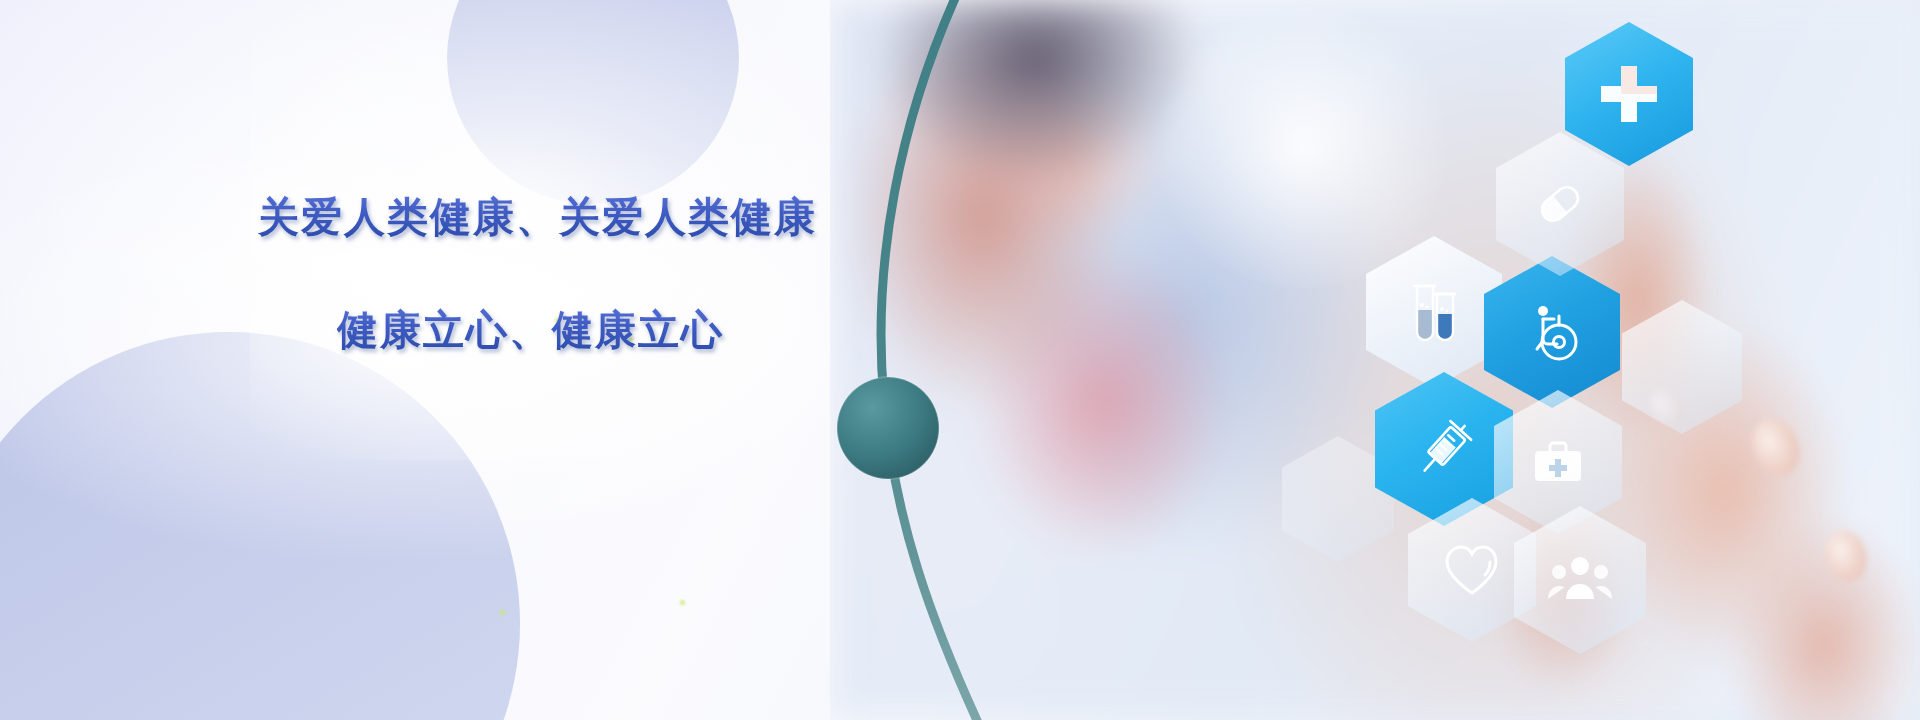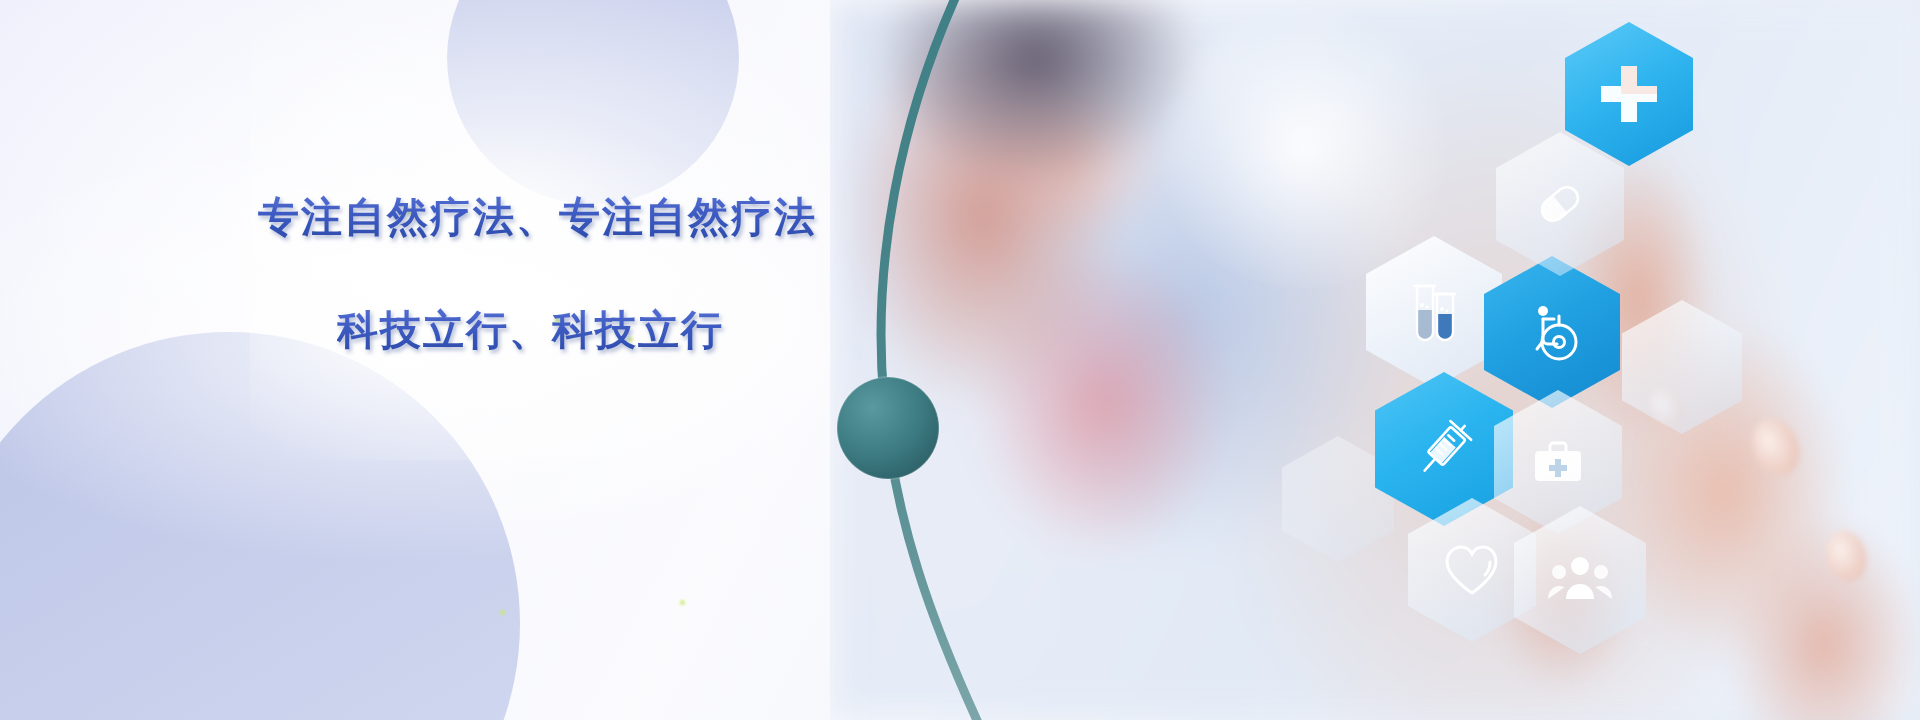--- a/index.html
+++ b/index.html
@@ -299,17 +299,17 @@
           <stop offset="100%" stop-color="#2d6067"></stop>
         </radialGradient>
       </defs>
       <path d="M168 0 C 96 150, 72 300, 84 430 C 94 548, 130 650, 186 770" fill="none" stroke="url(#stethGrad)" stroke-width="9" stroke-linecap="round"></path>
       <circle cx="88" cy="458" r="51" fill="url(#bellGrad)"></circle>
       <circle cx="88" cy="458" r="51" fill="none" stroke="rgba(255,255,255,.18)" stroke-width="2"></circle>
     </svg>
   </div>
 
   <div id="headline">
-    <div class="headline-line" id="headline-line-1">专注自然疗法、专注自然疗法</div>
-    <div class="headline-line" id="headline-line-2">科技立行、科技立行</div>
+    <div class="headline-line" id="headline-line-1">关爱人类健康、关爱人类健康</div>
+    <div class="headline-line" id="headline-line-2">健康立心、健康立心</div>
   </div>
 
 </div>
 
 </body></html>

